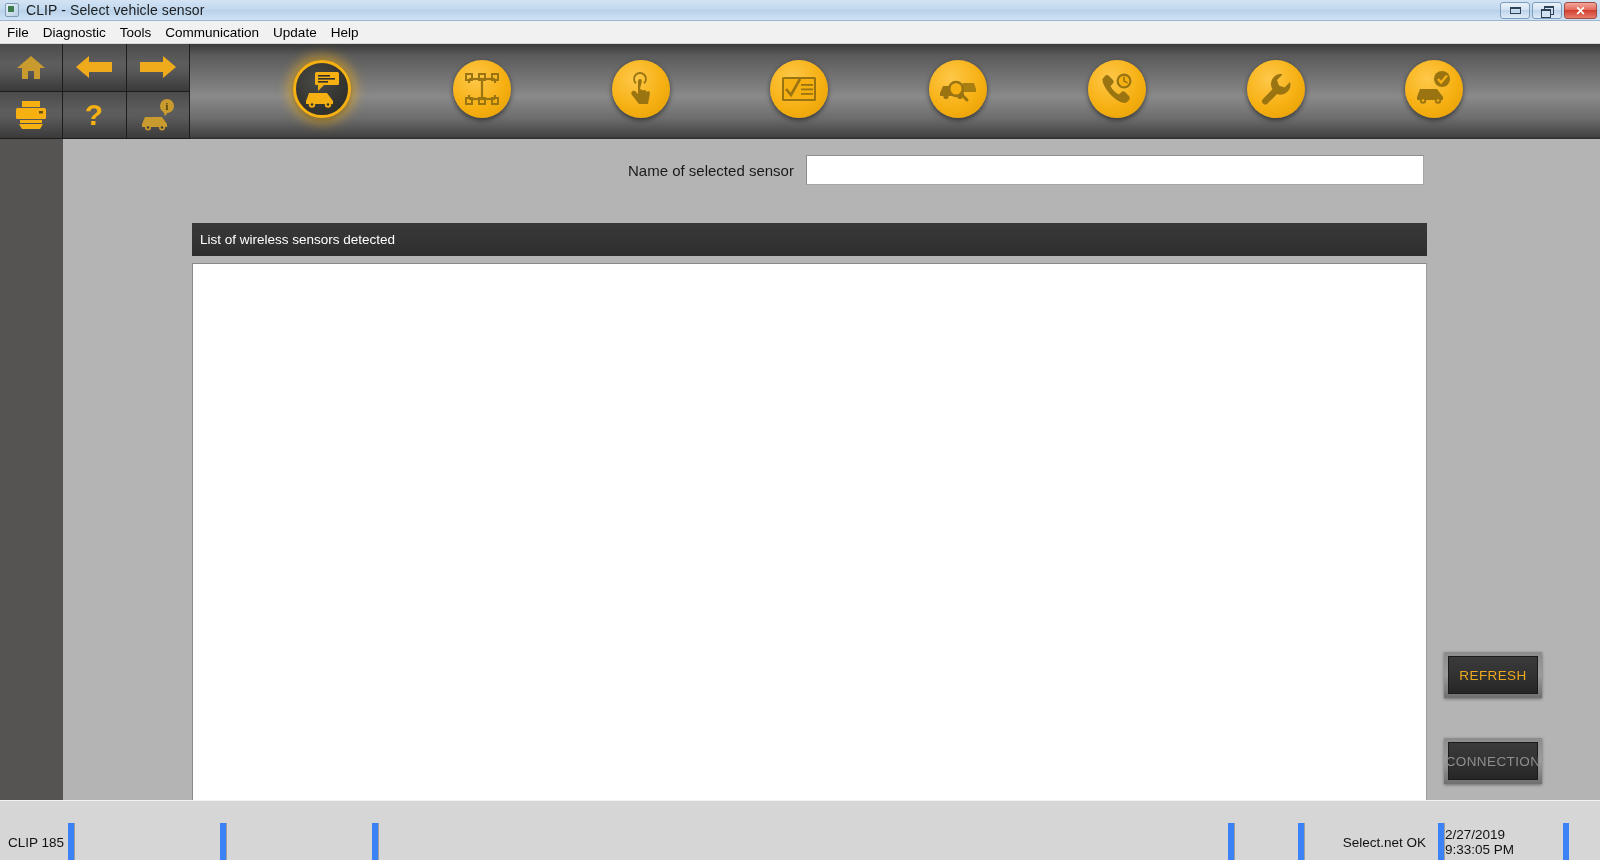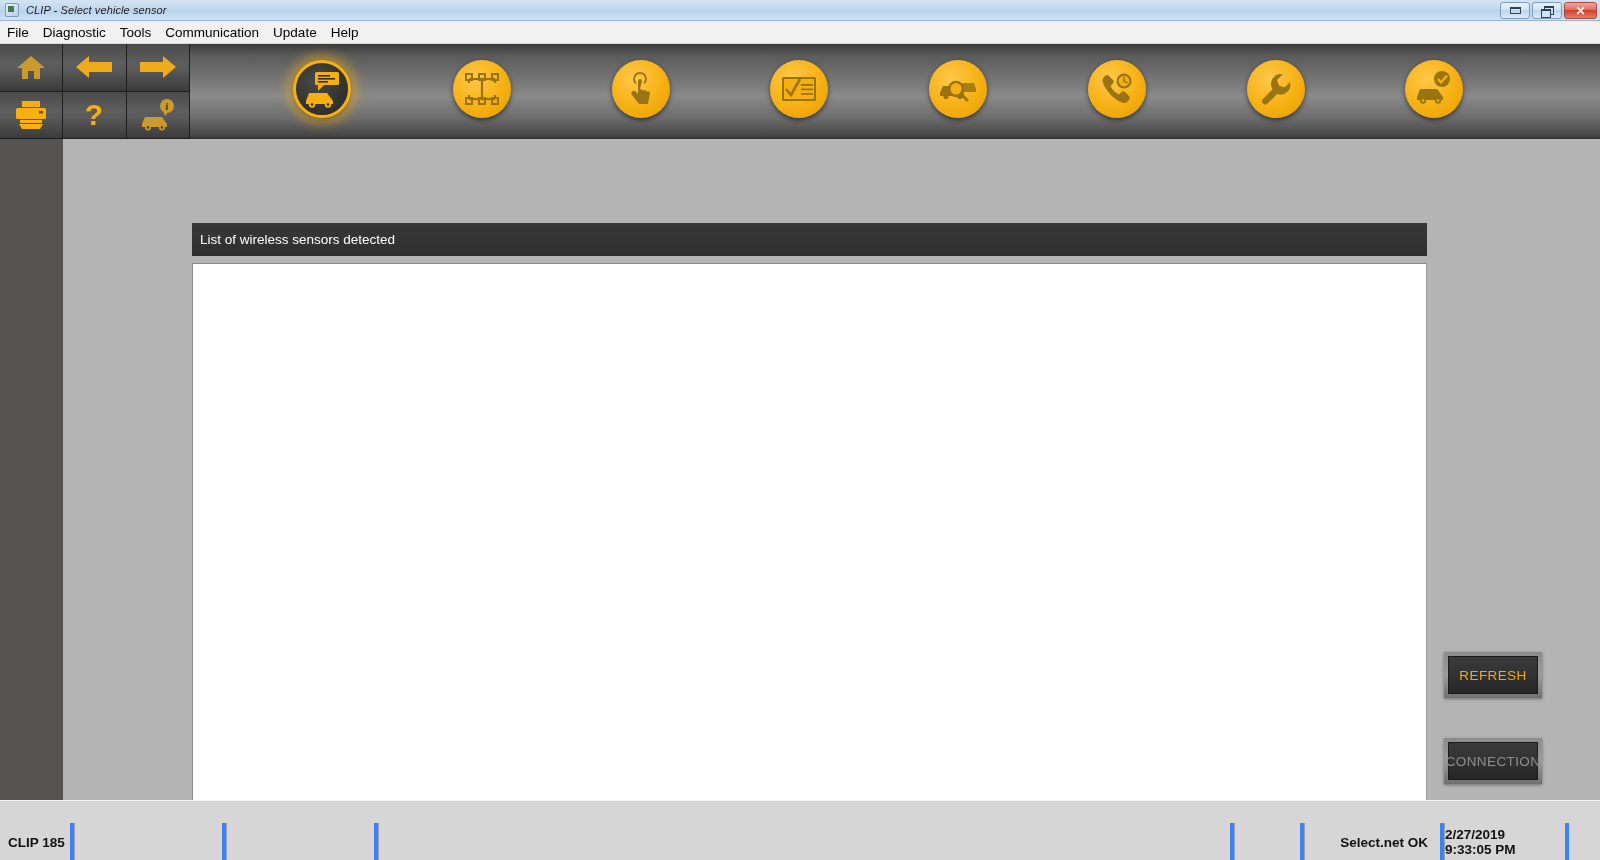--- a/index.html
+++ b/index.html
@@ -21,21 +21,21 @@
     width: 14px; height: 14px; margin-left: 5px; margin-right: 7px;
     background: linear-gradient(to bottom right,#e9f1f9,#b9cfe4);
     border: 1px solid #7f9db9; border-radius: 2px;
     position: relative;
   }
   .win-icon::after {
     content: ""; position: absolute; left: 2px; top: 2px; width: 6px; height: 6px;
     background: #3f7d4f;
   }
   .title-text {
-    font-size: 11px; color: #1c1c1c; letter-spacing: .1px; font-style: italic;
+    font-size: 14px; color: #1c1c1c; letter-spacing: .1px;
   }
   .win-buttons { position: absolute; right: 3px; top: 2px; display: flex; gap: 2px; }
   .win-btn {
     width: 30px; height: 17px; border: 1px solid #7e9cbb; border-radius: 3px;
     background: linear-gradient(to bottom,#eaf2fa 0%, #d2e2f2 48%, #bdd4ea 50%, #dfeaf6 100%);
     display: flex; align-items: center; justify-content: center;
     color: #24384c; font-size: 10px; line-height: 1;
   }
   .win-btn.close {
     width: 33px;
@@ -151,22 +151,22 @@
     position: absolute; left: 0; top: 800px; width: 1600px; height: 60px;
     background: #d6d6d6;
     border-top: 1px solid #f2f2f2;
   }
   .status-row {
     position: absolute; left: 0; top: 22px; width: 1600px; height: 38px;
     display: flex; align-items: center;
   }
   .status-cell {
     height: 38px; display: flex; align-items: center;
-    border-left: 1px solid #9f9f9f; border-right: 4px solid #3b82f6;
-    font-size: 13.5px; color: #111; padding-left: 8px; font-weight: bold;
+    border-left: 1px solid #9f9f9f; border-right: 6px solid #3b82f6;
+    font-size: 13.5px; color: #111; padding-left: 8px;
   }
   .status-cell.first { border-left: none; }
   .status-cell.right-al { justify-content: flex-end; padding-right: 12px; padding-left: 0; }
 </style>
 </head>
 <body>
 
 <div class="titlebar">
   <div class="win-icon"></div>
   <div class="title-text">CLIP - Select vehicle sensor</div>
@@ -373,20 +373,24 @@
         <circle cx="24" cy="29.5" r="1.3" fill="#f6b012"></circle>
       </svg>
     </span>
   </div>
 </div>
 
 <div class="leftrail"></div>
 
 <div class="main">
 
+  <div class="sensor-row">
+    <div class="sensor-label">Name of selected sensor</div>
+    <input class="sensor-input" type="text" value="" style="">
+  </div>
 
   <div class="list-header">List of wireless sensors detected</div>
 
   <div class="list-box"></div>
 
   <div class="act-btn enabled" style="left:1381px; top:513px">
     <div class="inner">REFRESH</div>
   </div>
 
   <div class="act-btn disabled" style="left:1381px; top:599px">

